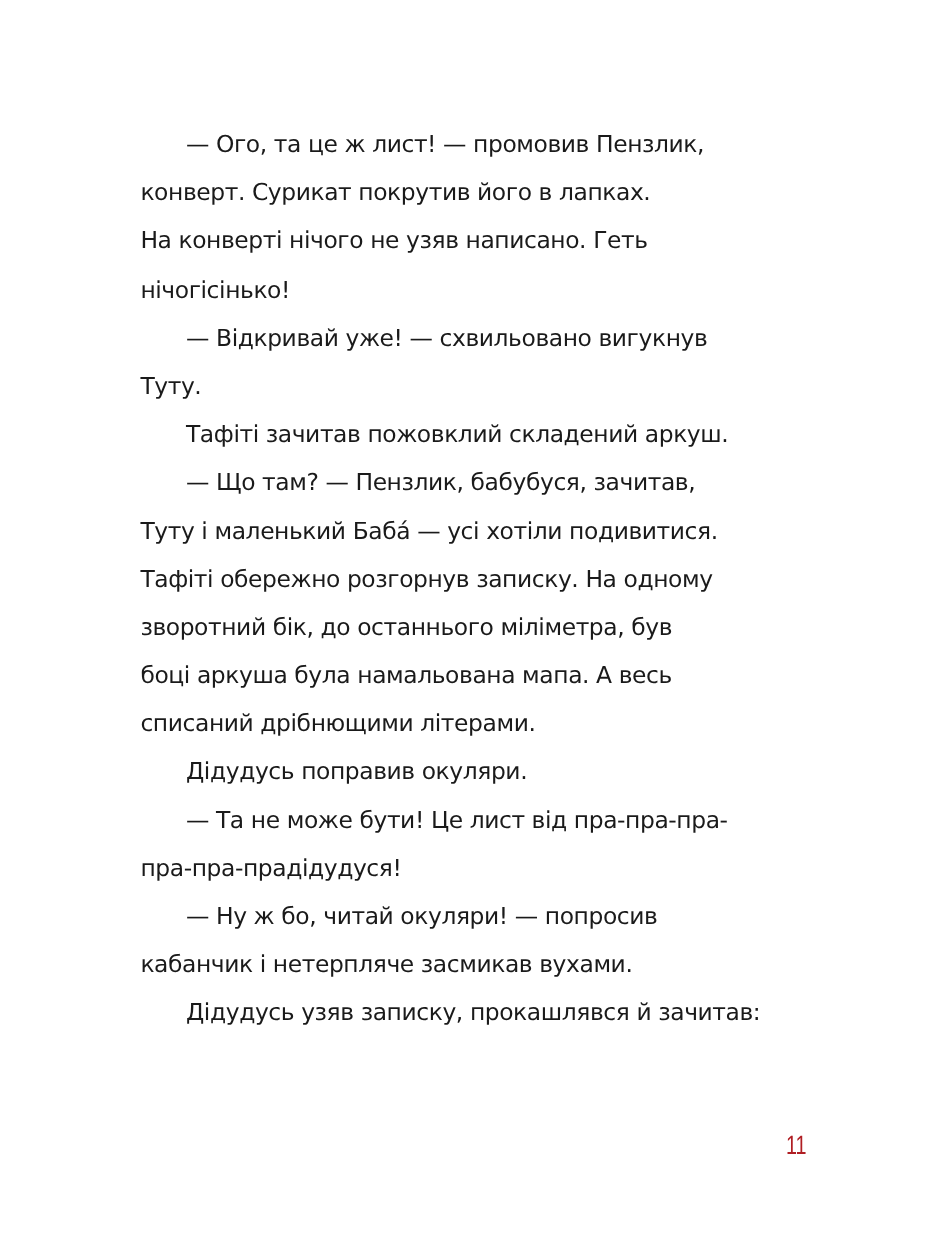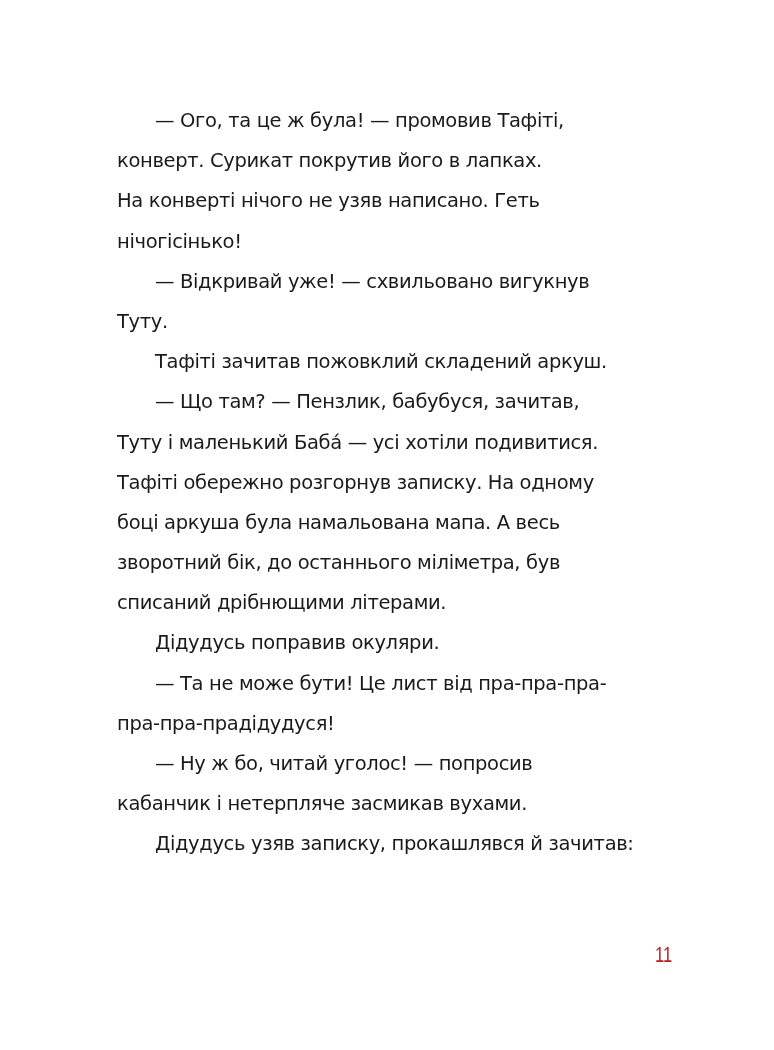--- a/index.html
+++ b/index.html
@@ -26,34 +26,34 @@
     font-size: 22px;
     color: #b01e23;
     transform: scaleX(0.75);
     transform-origin: left top;
   }
 </style>
 </head>
 <body>
 
 <div class="page">
-  <span class="line indent">— Ого, та це ж була! — промовив Тафіті,</span>
+  <span class="line indent">— Ого, та це ж лист! — промовив Пензлик,</span>
   <span class="line">конверт. Сурикат покрутив його в лапках.</span>
   <span class="line">На конверті нічого не узяв написано. Геть</span>
   <span class="line">нічогісінько!</span>
   <span class="line indent">— Відкривай уже! — схвильовано вигукнув</span>
   <span class="line">Туту.</span>
   <span class="line indent">Тафіті зачитав пожовклий складений аркуш.</span>
   <span class="line indent">— Що там? — Пензлик, бабубуся, зачитав,</span>
   <span class="line">Туту і маленький Баба́ — усі хотіли подивитися.</span>
   <span class="line">Тафіті обережно розгорнув записку. На одному</span>
+  <span class="line">зворотний бік, до останнього міліметра, був</span>
   <span class="line">боці аркуша була намальована мапа. А весь</span>
-  <span class="line">зворотний бік, до останнього міліметра, був</span>
   <span class="line">списаний дрібнющими літерами.</span>
   <span class="line indent">Дідудусь поправив окуляри.</span>
   <span class="line indent">— Та не може бути! Це лист від пра-пра-пра-</span>
   <span class="line">пра-пра-прадідудуся!</span>
-  <span class="line indent">— Ну ж бо, читай уголос! — попросив</span>
+  <span class="line indent">— Ну ж бо, читай окуляри! — попросив</span>
   <span class="line">кабанчик і нетерпляче засмикав вухами.</span>
   <span class="line indent">Дідудусь узяв записку, прокашлявся й зачитав:</span>
 </div>
 
 <div class="page-number">11</div>
 
 </body></html>

